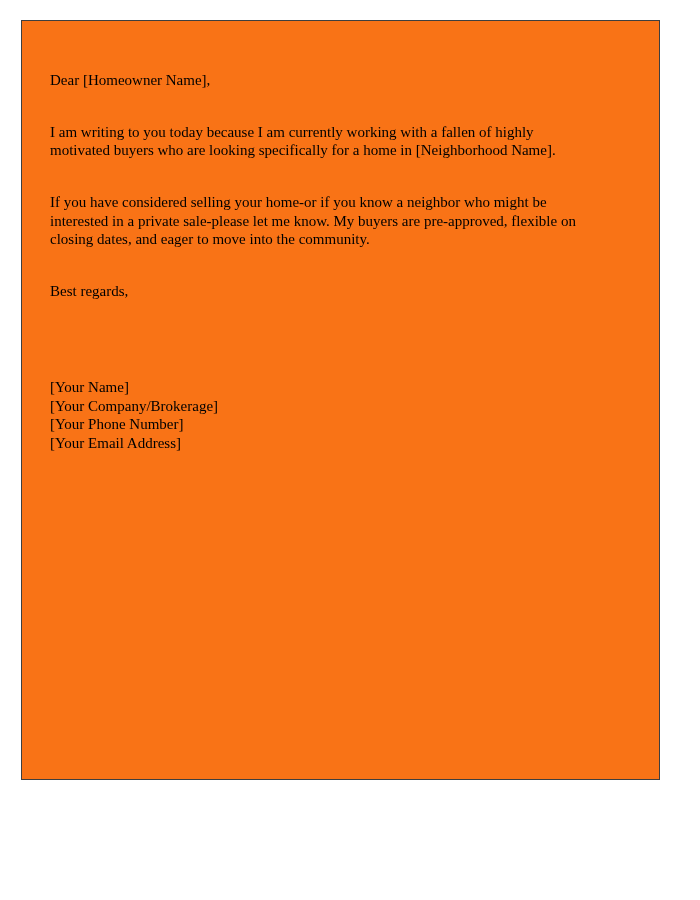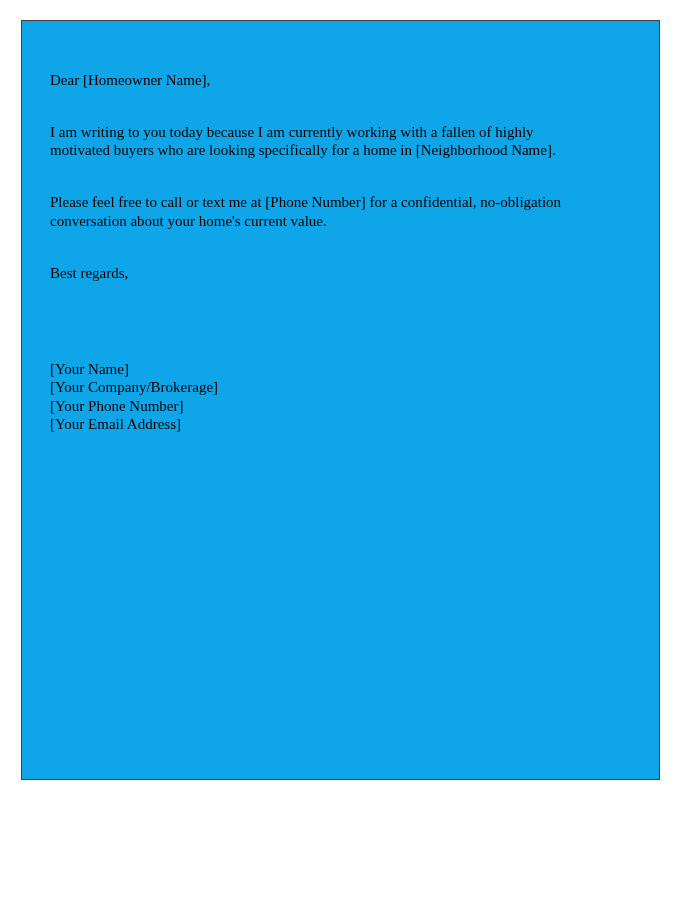--- a/index.html
+++ b/index.html
@@ -15,21 +15,21 @@
     color: #000000;
     overflow: hidden;
   }
   .letter-frame {
     position: absolute;
     left: 21px;
     top: 20px;
     width: 639px;
     height: 760px;
     border: 1px solid #3f3f3f;
-    background: #0ea5e9;
+    background: #f97316;
     box-sizing: border-box;
     padding: 31px 0 20px 28px;
   }
   .letter-body {
     font-size: 15px;
     line-height: 18.5px;
     white-space: pre-line;
   }
   .para {
     margin: 0 0 15px 0;
@@ -40,21 +40,22 @@
   }
 </style>
 </head>
 <body>
 
 <div class="letter-frame">
   <div class="letter-body">
     <p class="para">Dear [Homeowner Name],</p>
     <p class="para">I am writing to you today because I am currently working with a fallen of highly
 motivated buyers who are looking specifically for a home in [Neighborhood Name].</p>
-    <p class="para">Please feel free to call or text me at [Phone Number] for a confidential, no-obligation
-conversation about your home's current value.</p>
+    <p class="para">If you have considered selling your home-or if you know a neighbor who might be
+interested in a private sale-please let me know. My buyers are pre-approved, flexible on
+closing dates, and eager to move into the community.</p>
     <p class="para">Best regards,</p>
     <p class="para">[Your Name]
 [Your Company/Brokerage]
 [Your Phone Number]
 [Your Email Address]</p>
   </div>
 </div>
 
 </body></html>

